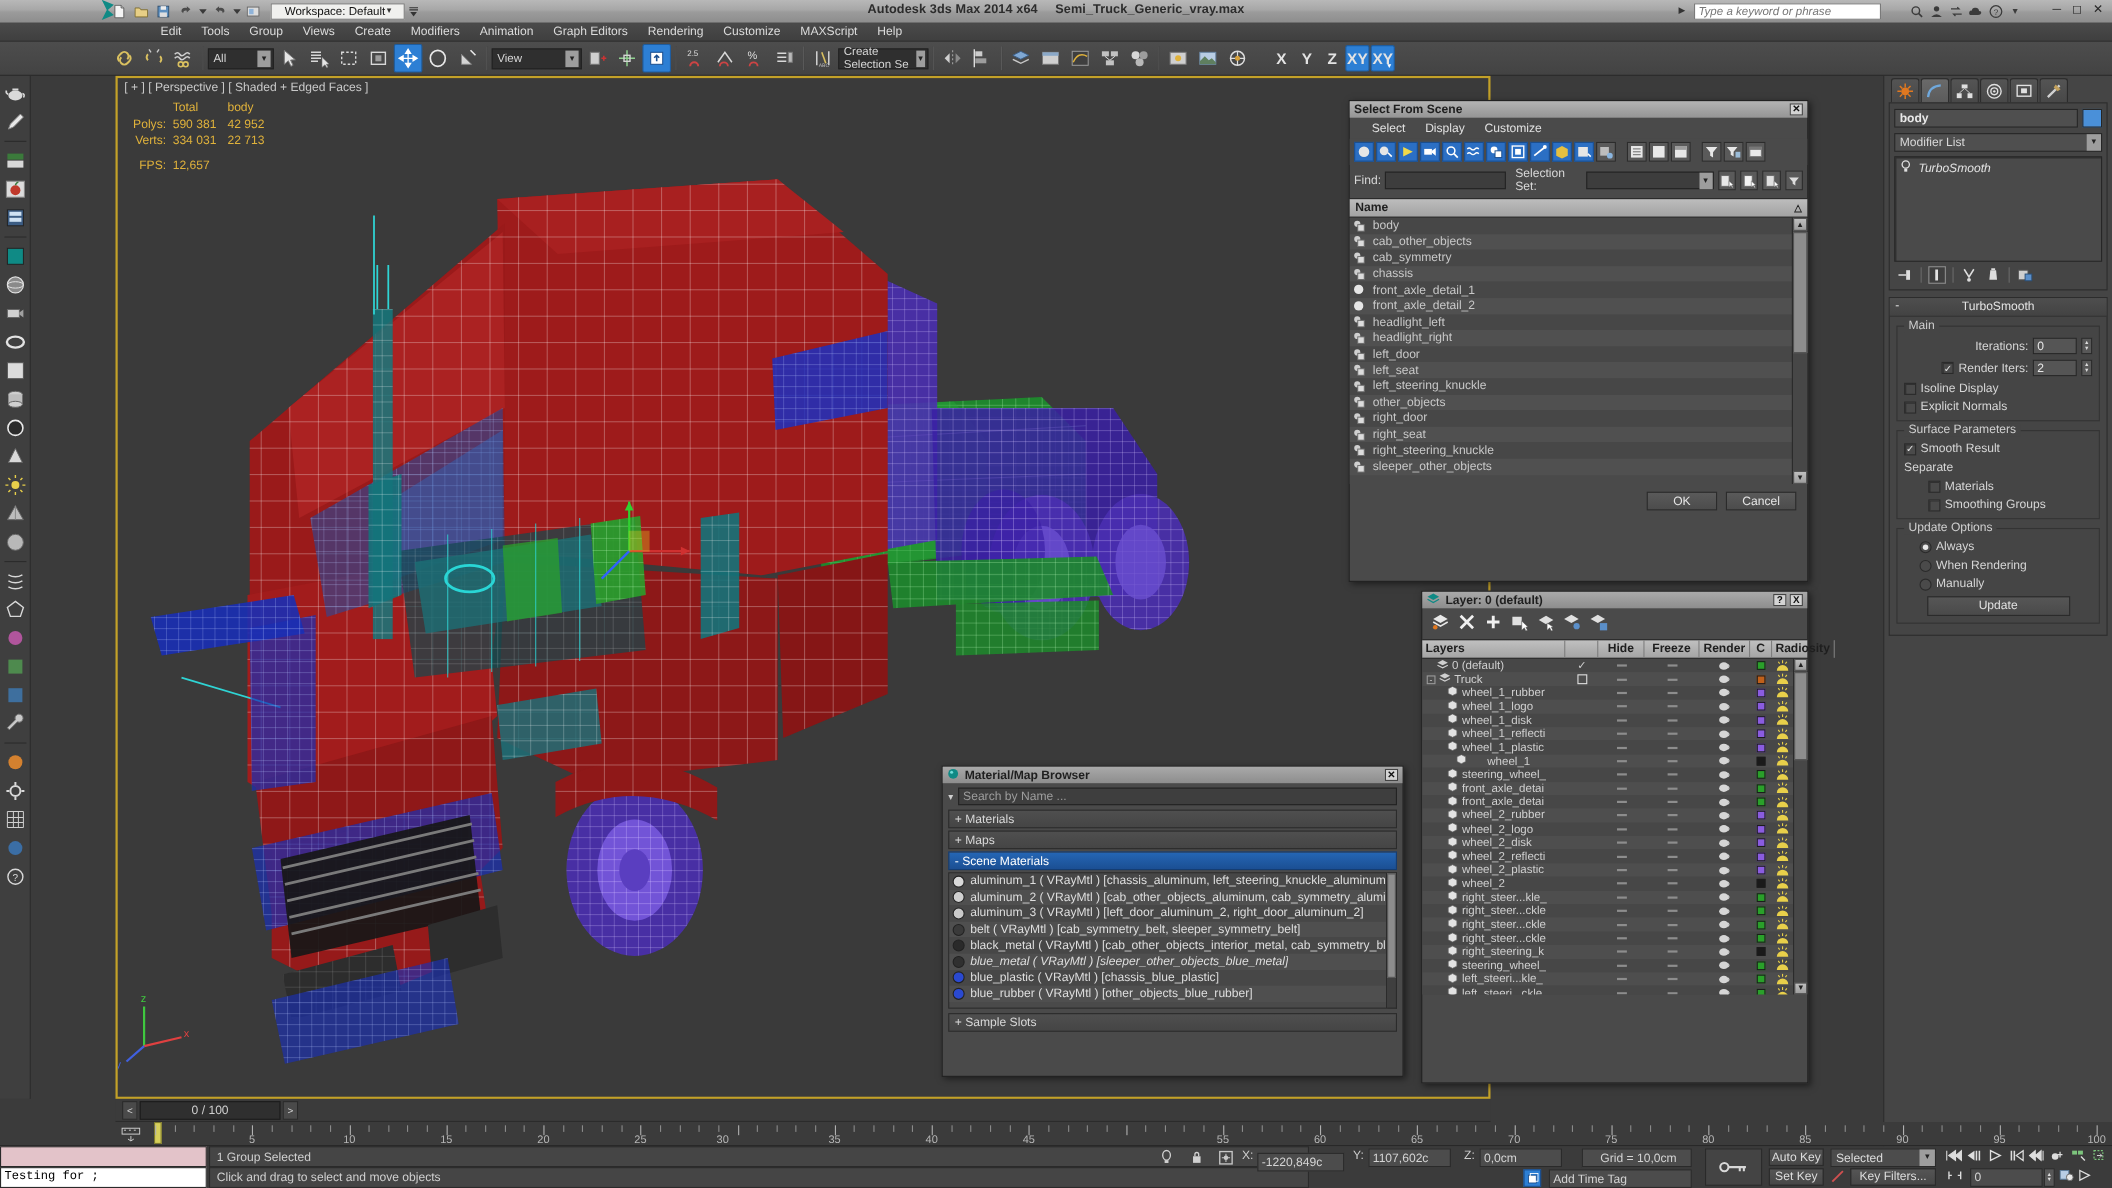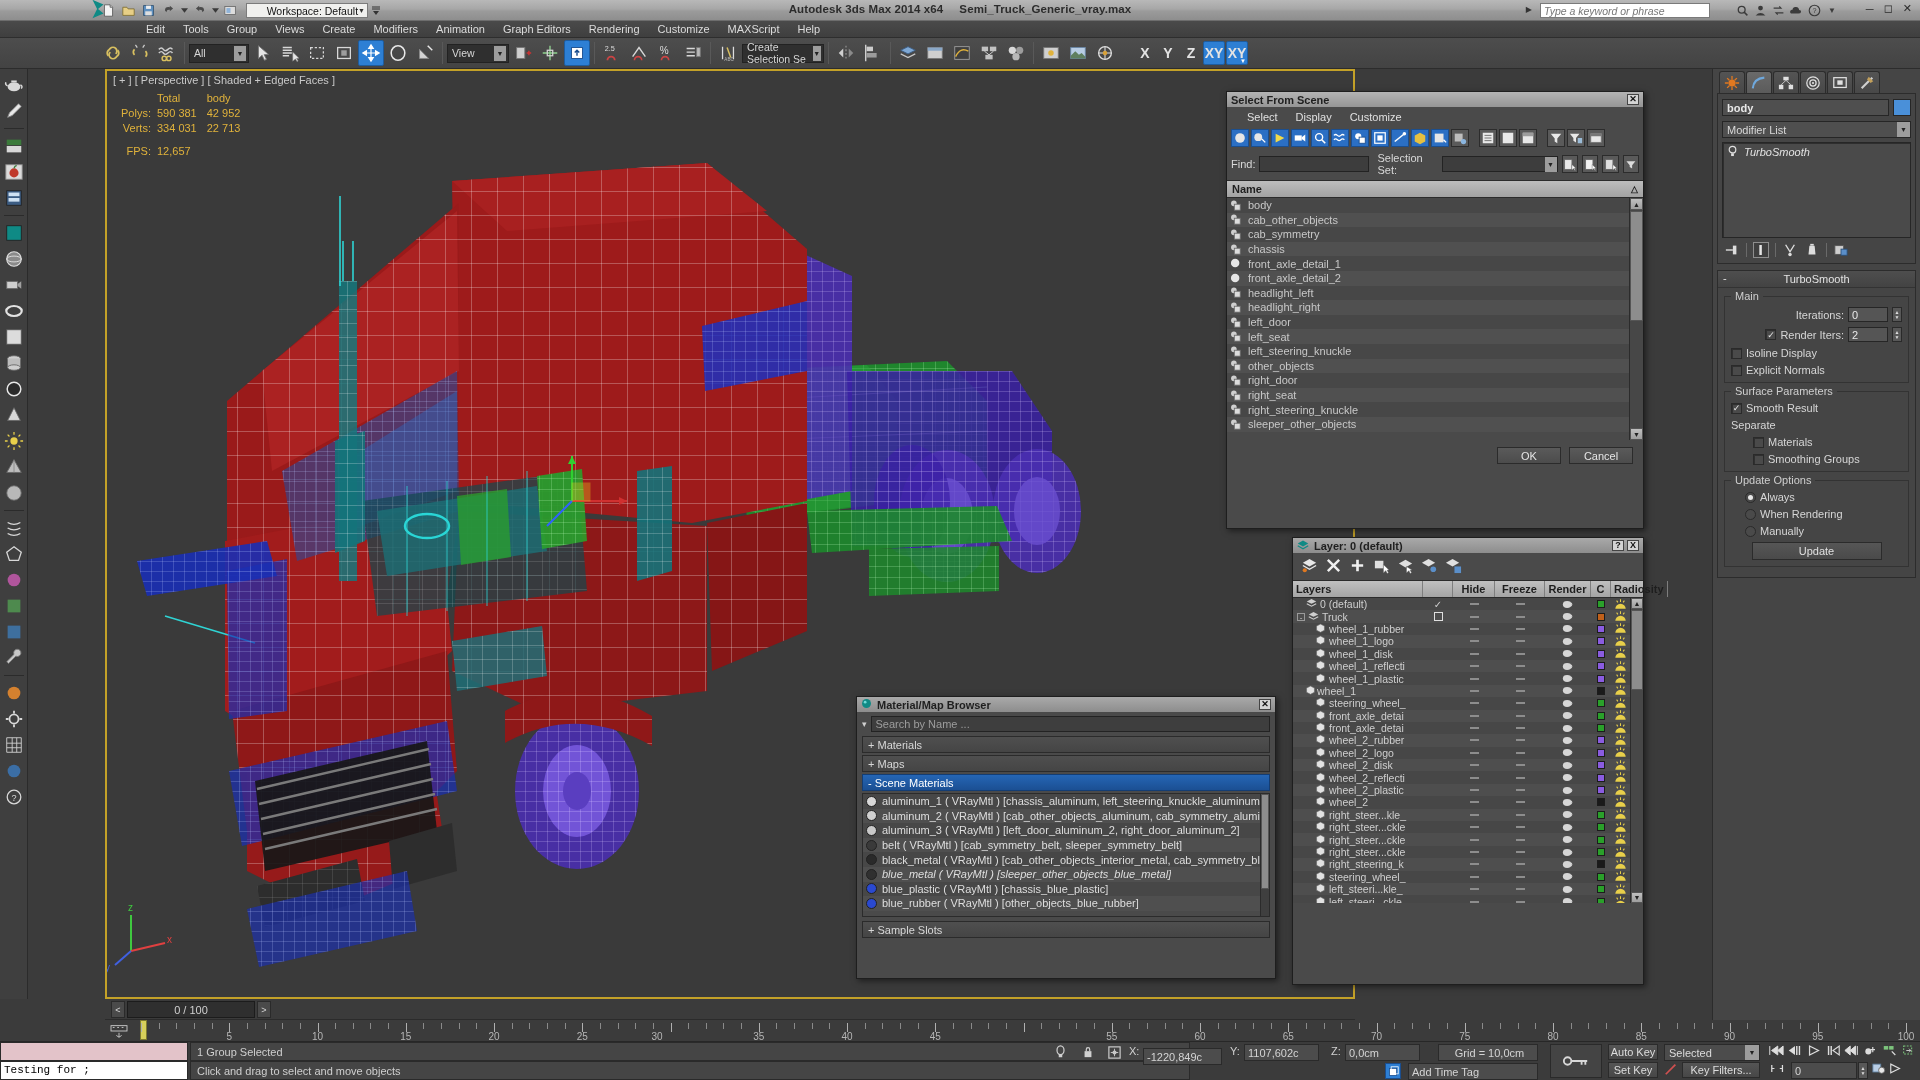--- a/index.html
+++ b/index.html
@@ -29,21 +29,21 @@
   .qat { position: absolute; left: 100px; top: 1px; height: 19px; display: flex; align-items: center; gap: 3px; }
   .qat .qi {
     width: 17px; height: 17px; border-radius: 2px;
     display: flex; align-items: center; justify-content: center;
     font-size: 11px; color: #3a3a3a;
   }
   .qat .qi svg { display:block; }
   .wsbox {
     margin-left: 4px; height: 15px; background: #f0f0ee; border: 1px solid #7b7b7b;
     display: flex; align-items: center; padding: 0 2px 0 4px;
-    font-size: 10.5px; color: #111; min-width: 122px; justify-content: flex-end;
+    font-size: 10.5px; color: #111; min-width: 122px; justify-content: center;
   }
   .wsbox .cv { font-size: 7px; color: #333; }
   .searchbar {
     position: absolute; right: 210px; top: 3px; width: 170px; height: 15px;
     background: #ffffff; border: 1px solid #7a7a7a;
     font-size: 10.5px; font-style: italic; color: #777; padding: 0 3px;
     line-height: 14px;
   }
   .tbicons { position: absolute; right: 80px; top: 2px; display: flex; gap: 2px; align-items: center; }
   .tbicons .ti { width: 16px; height: 16px; display: flex; align-items: center; justify-content: center; color: #3c3c3c; }
@@ -466,21 +466,21 @@
           <ellipse cx="11" cy="11" rx="7.5" ry="8" fill="none" stroke="#e8e8e8" stroke-width="1.7"></ellipse>
         </svg>
       </div>
     <div class="tbtn">
         <svg width="20" height="20" viewBox="0 0 22 22">
           <path d="M5 17 L5 7 L15 17 Z" fill="#d4d4d4" stroke="#888"></path>
           <path d="M14 3 L19 8" stroke="#e8e8e8" stroke-width="1.6"></path>
         </svg>
       </div>
     <div class="tbsep"></div>
-    <div class="tbcombo" style="width:62px">
+    <div class="tbcombo" style="width:82px">
       <span>View</span>
       <span class="arw">▼</span>
     </div>
     <div class="tbtn">
         <svg width="20" height="20" viewBox="0 0 22 22">
           <rect x="4" y="5" width="9" height="12" fill="#cfcfcf" stroke="#777"></rect>
           <path d="M15 11 L20 11 M17.5 8.5 L17.5 13.5" stroke="#cc3333" stroke-width="1.6"></path>
         </svg>
       </div>
     <div class="tbtn">
@@ -1569,21 +1569,21 @@
               <span class="colsq" style="background: rgb(138, 92, 224);"></span>
             </div>
             <div class="lmcell" style="flex:1">
               <svg width="13" height="11" viewBox="0 0 15 12">
                 <path d="M1.5 11 a6 6 0 0 1 12 0Z" fill="#e8cf4a"></path>
                 <path d="M7.5 0 L7.5 3 M3 1.5 L4.5 3.5 M12 1.5 L10.5 3.5" stroke="#e8cf4a" stroke-width="1.2"></path>
               </svg>
             </div>
           </div>
           <div class="lmrow">
-            <div class="lmcell" style="flex:0 0 130px;justify-content:flex-start;padding-left:12px;gap:1px;overflow:hidden;white-space:nowrap">
+            <div class="lmcell" style="flex:0 0 130px;justify-content:flex-start;padding-left:30px;gap:18px;overflow:hidden;white-space:nowrap">
               <span><svg width="11" height="10" viewBox="0 0 14 12">
                   <path d="M7 1 L12 3.5 L12 9 L7 11.5 L2 9 L2 3.5Z" fill="#e2e2e2" stroke="#666" stroke-width=".8"></path>
                 </svg></span>
               <span>wheel_1</span>
             </div>
             <div class="lmcell" style="flex:0 0 30px"></div>
             <div class="lmcell" style="flex:0 0 42px">
               <span class="dash"></span>
             </div>
             <div class="lmcell" style="flex:0 0 50px">

